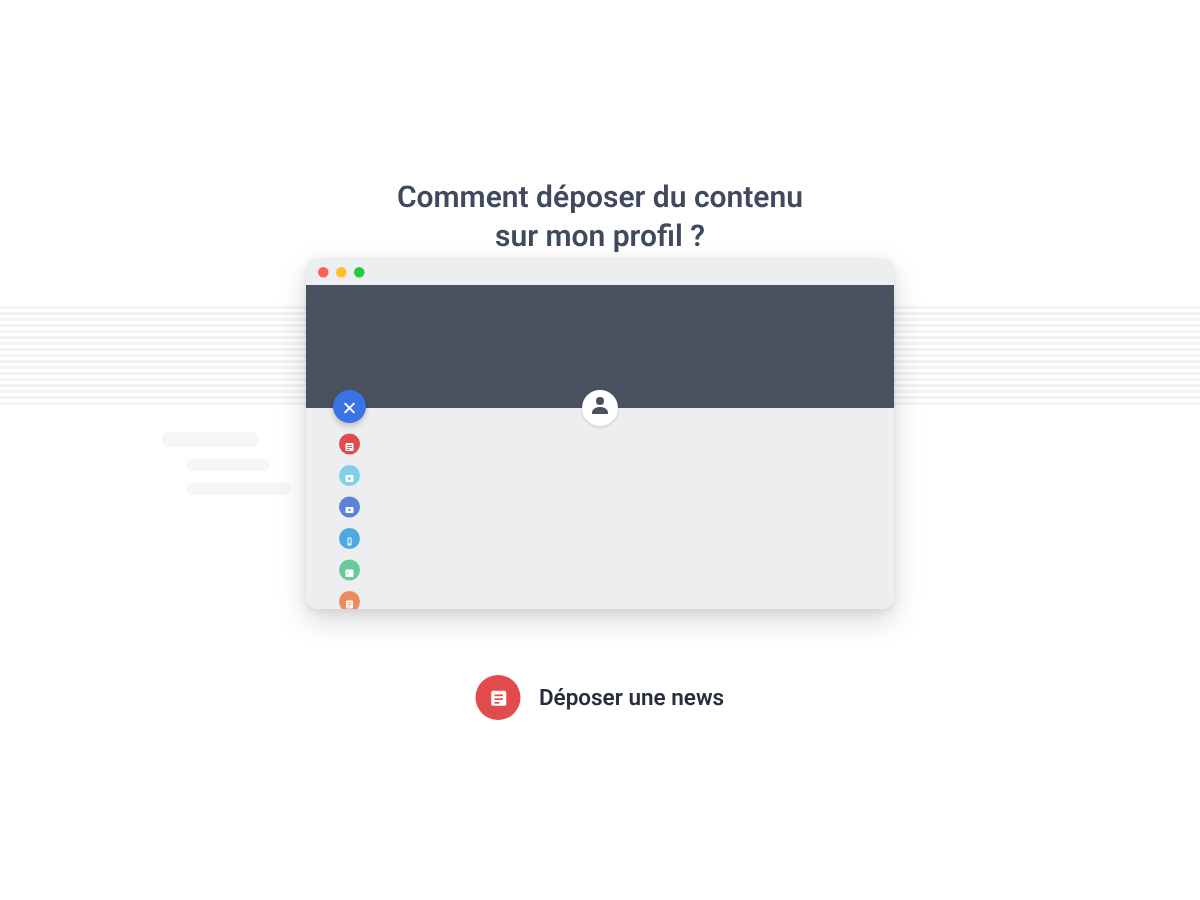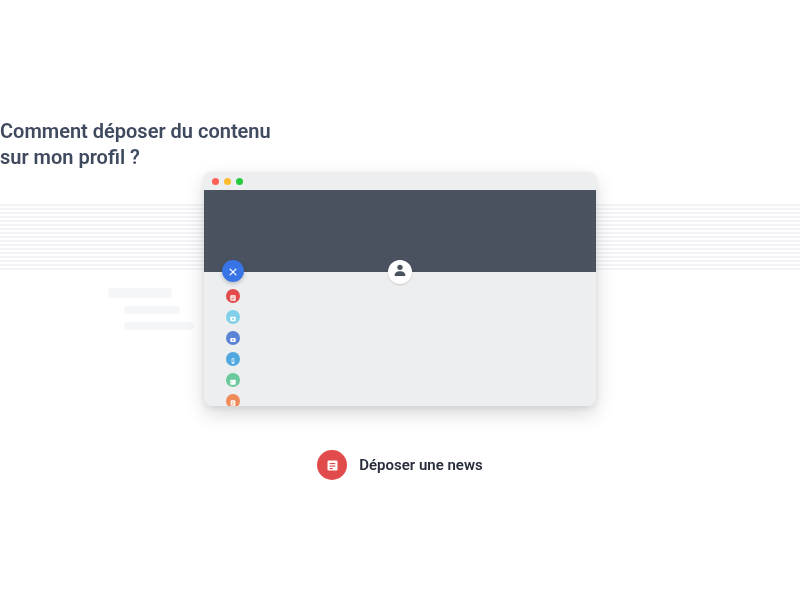--- a/index.html
+++ b/index.html
@@ -35,20 +35,21 @@
     background: #f5f6f8;
     border-radius: 4px;
     z-index: 0;
   }
 
   .page-title {
     position: absolute;
     top: 118px;
     left: 0;
     width: 100%;
+    text-align: center;
     font-size: 20px;
     font-weight: 600;
     color: #404a5f;
     line-height: 1.3;
     z-index: 2;
     white-space: pre-line;
   }
 
   
   .mock-window {

